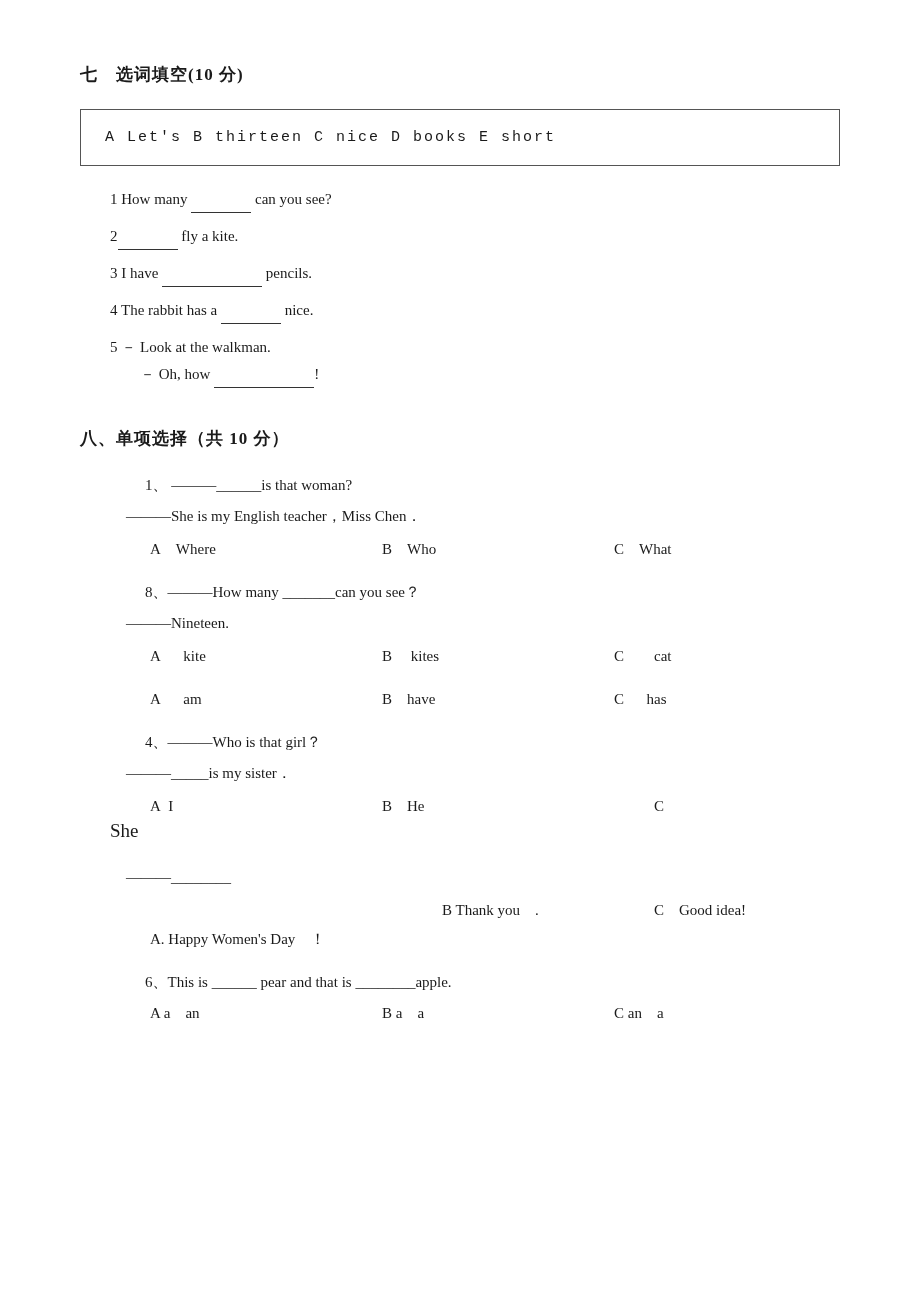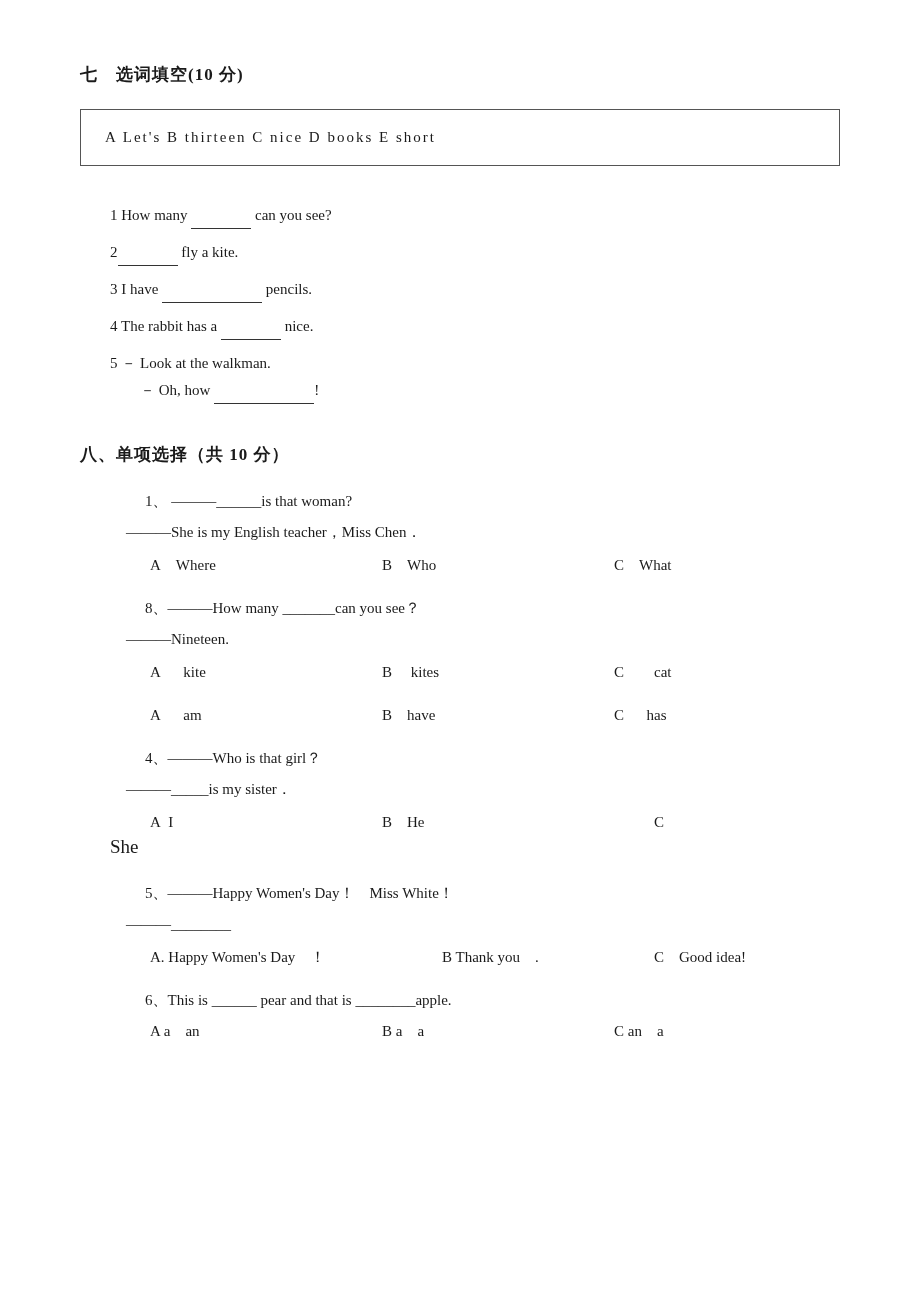--- a/index.html
+++ b/index.html
@@ -26,24 +26,24 @@
     .section-title {
       font-size: 17px;
       font-weight: bold;
       margin-bottom: 18px;
       letter-spacing: 1px;
     }
 
     .word-box {
       border: 1px solid #555;
       padding: 14px 24px;
-      margin-bottom: 36px;
+      margin-bottom: 20px;
       display: block;
       letter-spacing: 2px;
-      font-family: Liberation Serif, serif;
+      font-family: Liberation Mono, monospace;
       font-size: 15px;
     }
 
     .fill-section {
       padding-left: 30px;
     }
 
     .fill-item {
       margin-bottom: 10px;
       font-family: "Times New Roman", Times, serif;
@@ -185,24 +185,23 @@
       <div class="mc-answer">———_____is my sister．</div>
       <div class="mc-options">
         <span class="mc-option">A&nbsp;&nbsp;I</span>
         <span class="mc-option-wide mc-option">B&nbsp;&nbsp;&nbsp;&nbsp;He</span>
         <span class="mc-option">C</span>
       </div>
       <div class="she-continuation">She</div>
     </div>
 
     <div class="mc-item">
-      <div class="mc-question">5、———Happy Women's Day！　Miss White！</div>
       <div class="mc-answer">———________</div>
       <div class="mc-options">
-        <span class="mc-option" style="min-width:280px;">A. Happy Women's Day　！</span>
+        <span class="mc-option" style="min-width:280px;margin-top:29px;">A. Happy Women's Day　！</span>
         <span class="mc-option" style="min-width:200px;">B Thank you　.</span>
         <span class="mc-option">C　Good idea!</span>
       </div>
     </div>
 
     <div class="mc-item">
       <div class="mc-question">6、This is ______ pear and that is ________apple.</div>
       <div class="mc-options">
         <span class="mc-option">A a　an</span>
         <span class="mc-option">B a　a</span>

